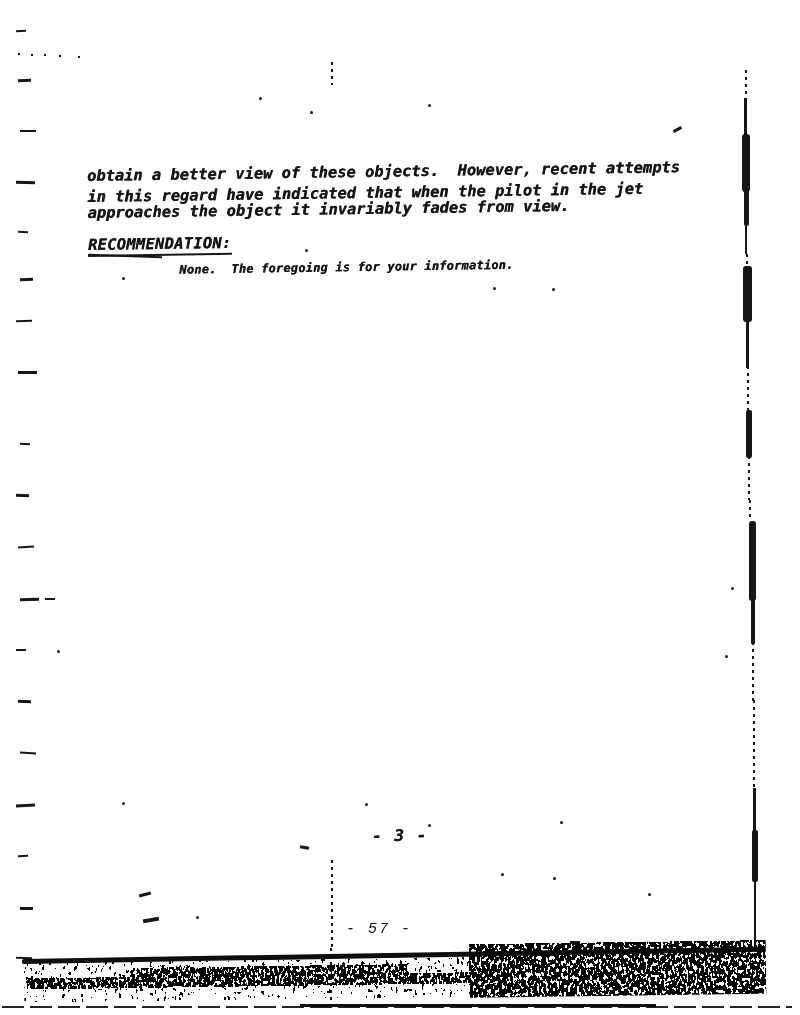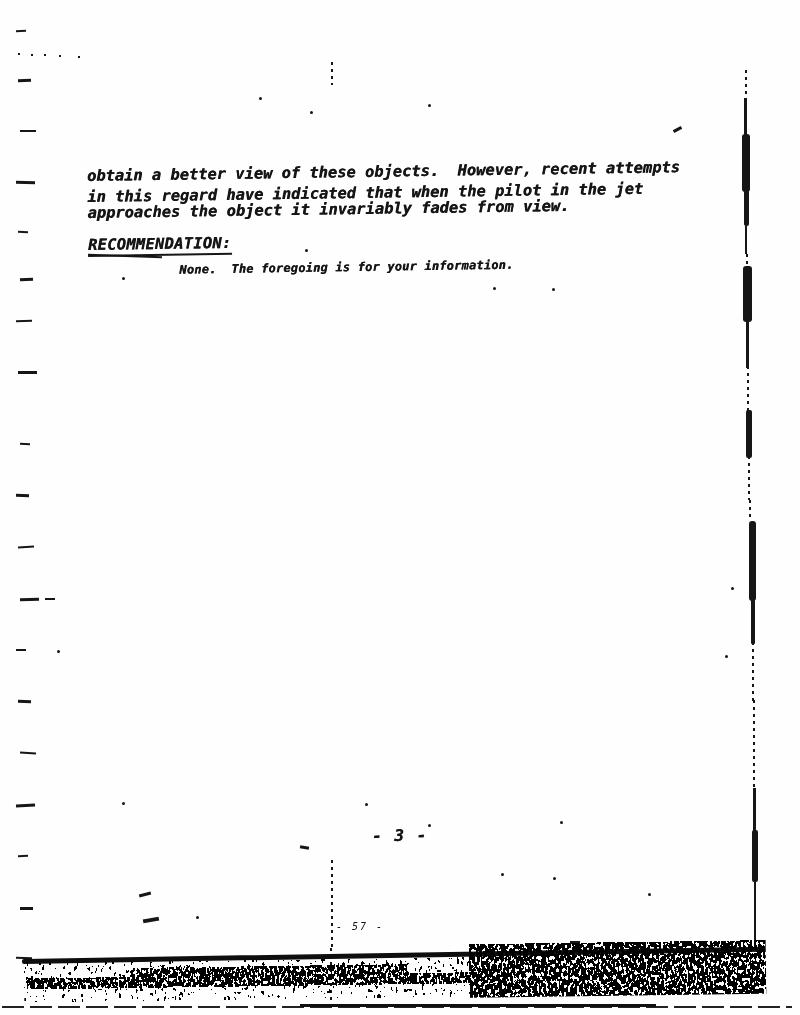--- a/index.html
+++ b/index.html
@@ -32,22 +32,22 @@
   #rec-heading{
     left:88px;top:236px;font-size:15.4px;letter-spacing:0.3px;
     border-bottom:2.5px solid #161616;padding-bottom:1px;
   }
   #rec-body{left:179px;top:264px;font-size:12px;letter-spacing:0.2px;}
   #page-number{
     left:372px;top:826px;font-size:16px;letter-spacing:1.5px;
     transform:rotate(-1deg);
   }
   #page-number-2{
-    left:336px;top:921px;font-size:10px;letter-spacing:2px;
-    font-weight:500;text-shadow:none;
+    left:346px;top:921px;font-size:15px;letter-spacing:2px;
+    font-weight:500;text-shadow:none;font-family:Liberation Mono, monospace;
   }
   
   .art{position:absolute;background:#161616;}
   .art.vdash{background:repeating-linear-gradient(180deg,#161616 0 3px,transparent 3px 7px);}
   
   #band-slant-line{
     position:absolute;left:22px;top:959px;width:743px;height:5px;
     background:#0e0e0e;transform:rotate(-0.95deg);transform-origin:left center;
     border-radius:2px;
   }

